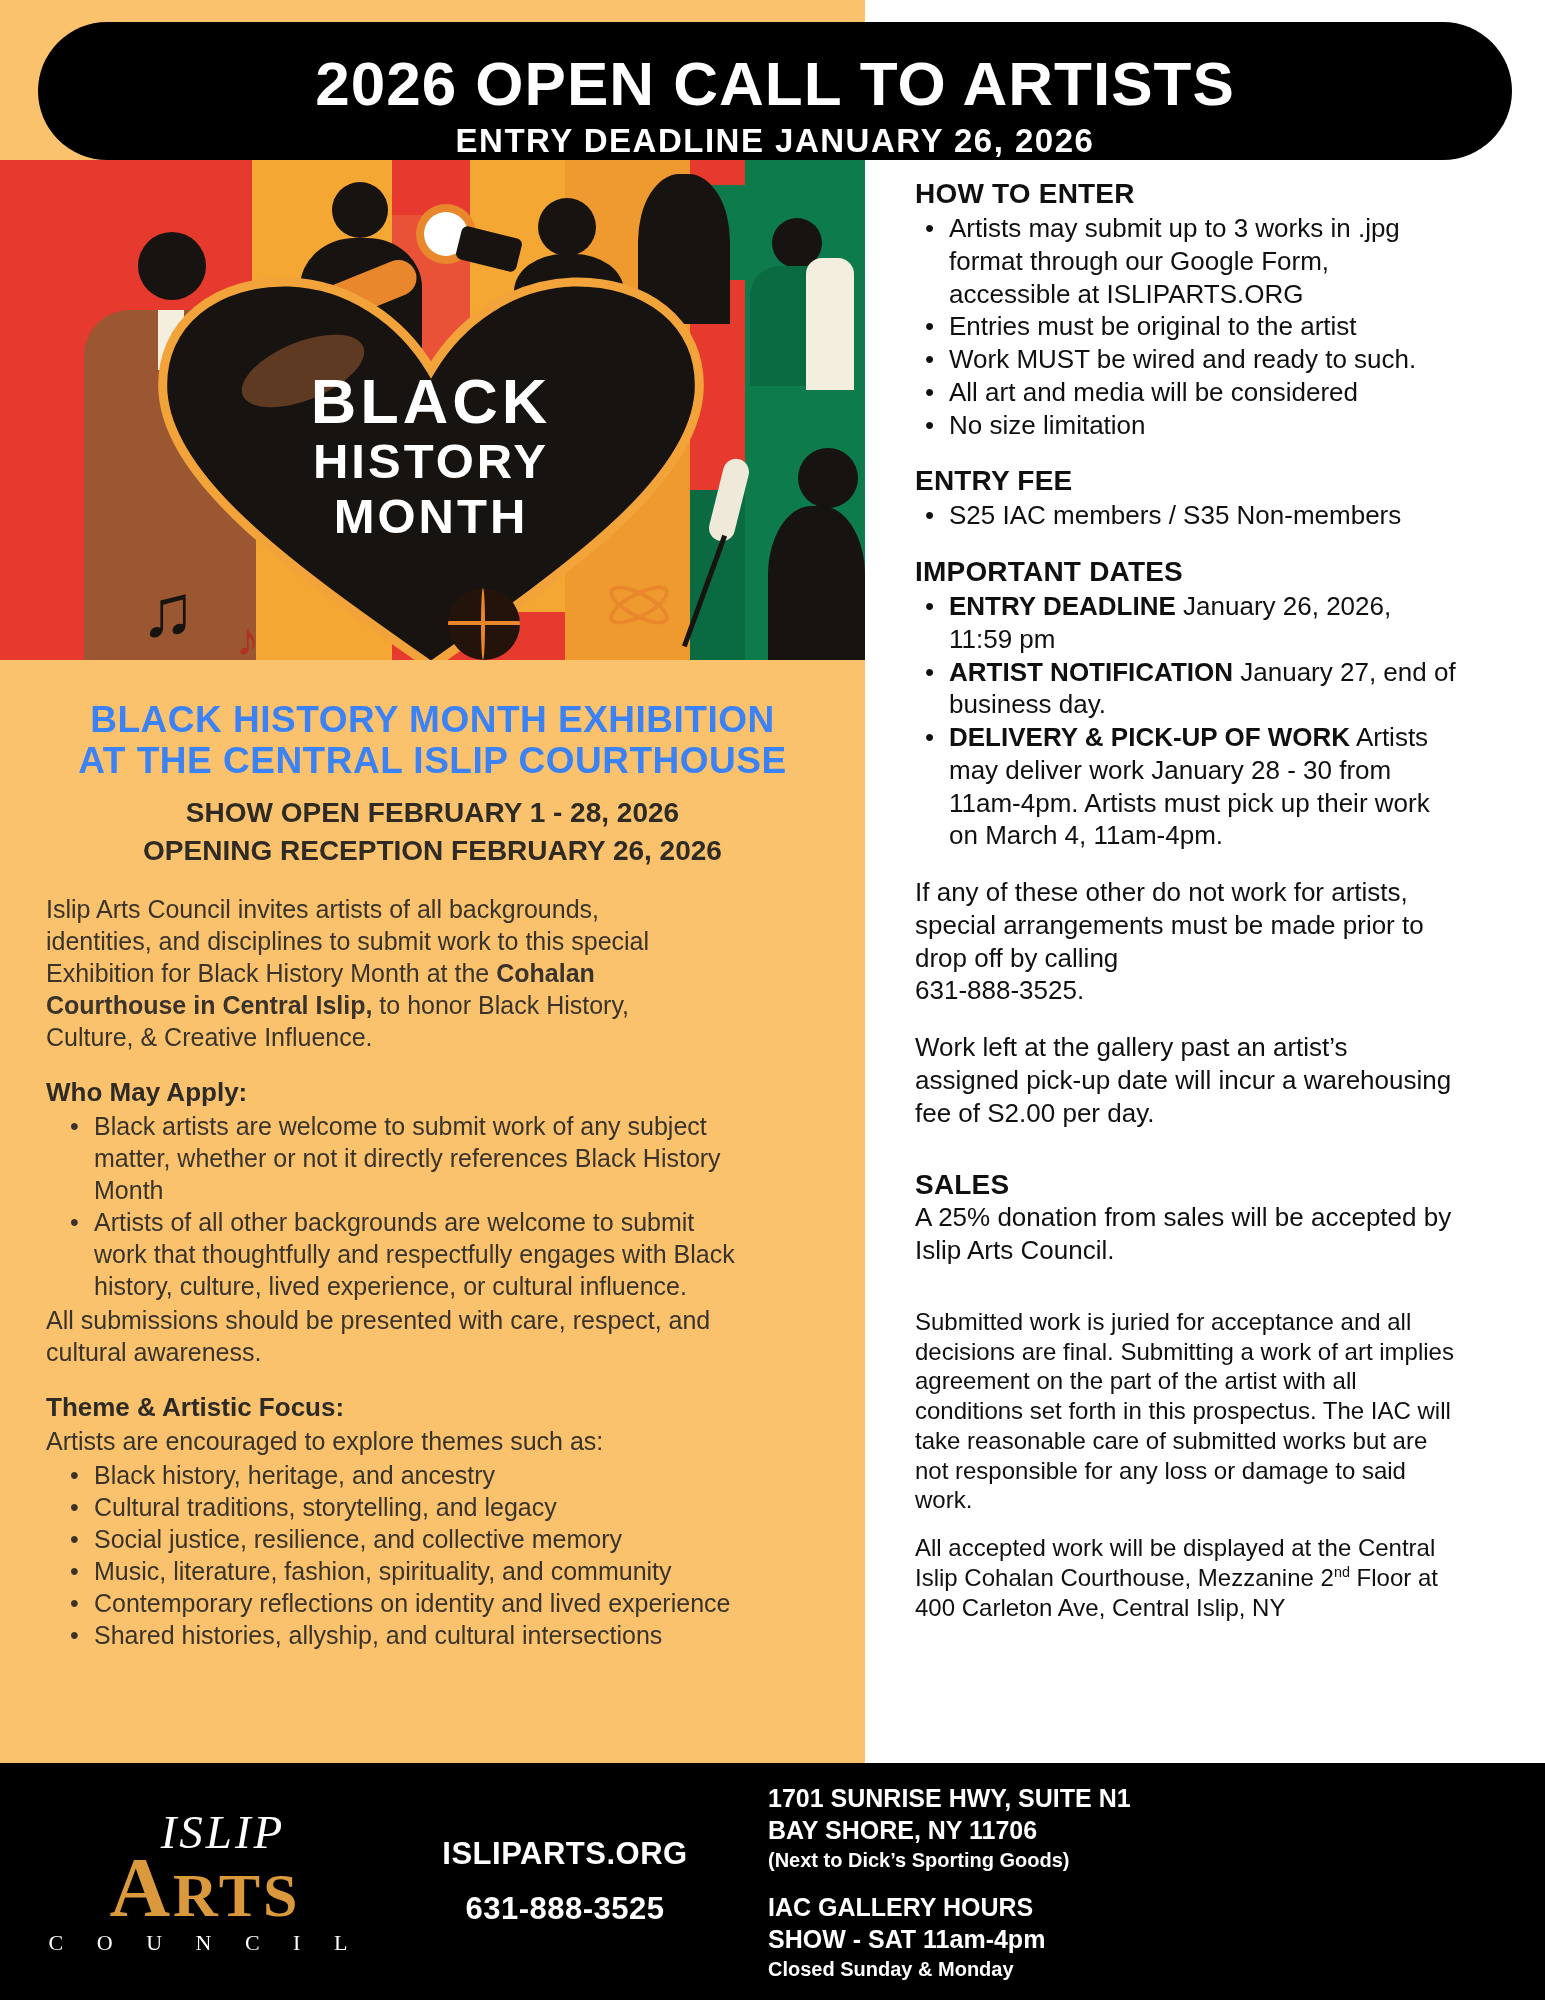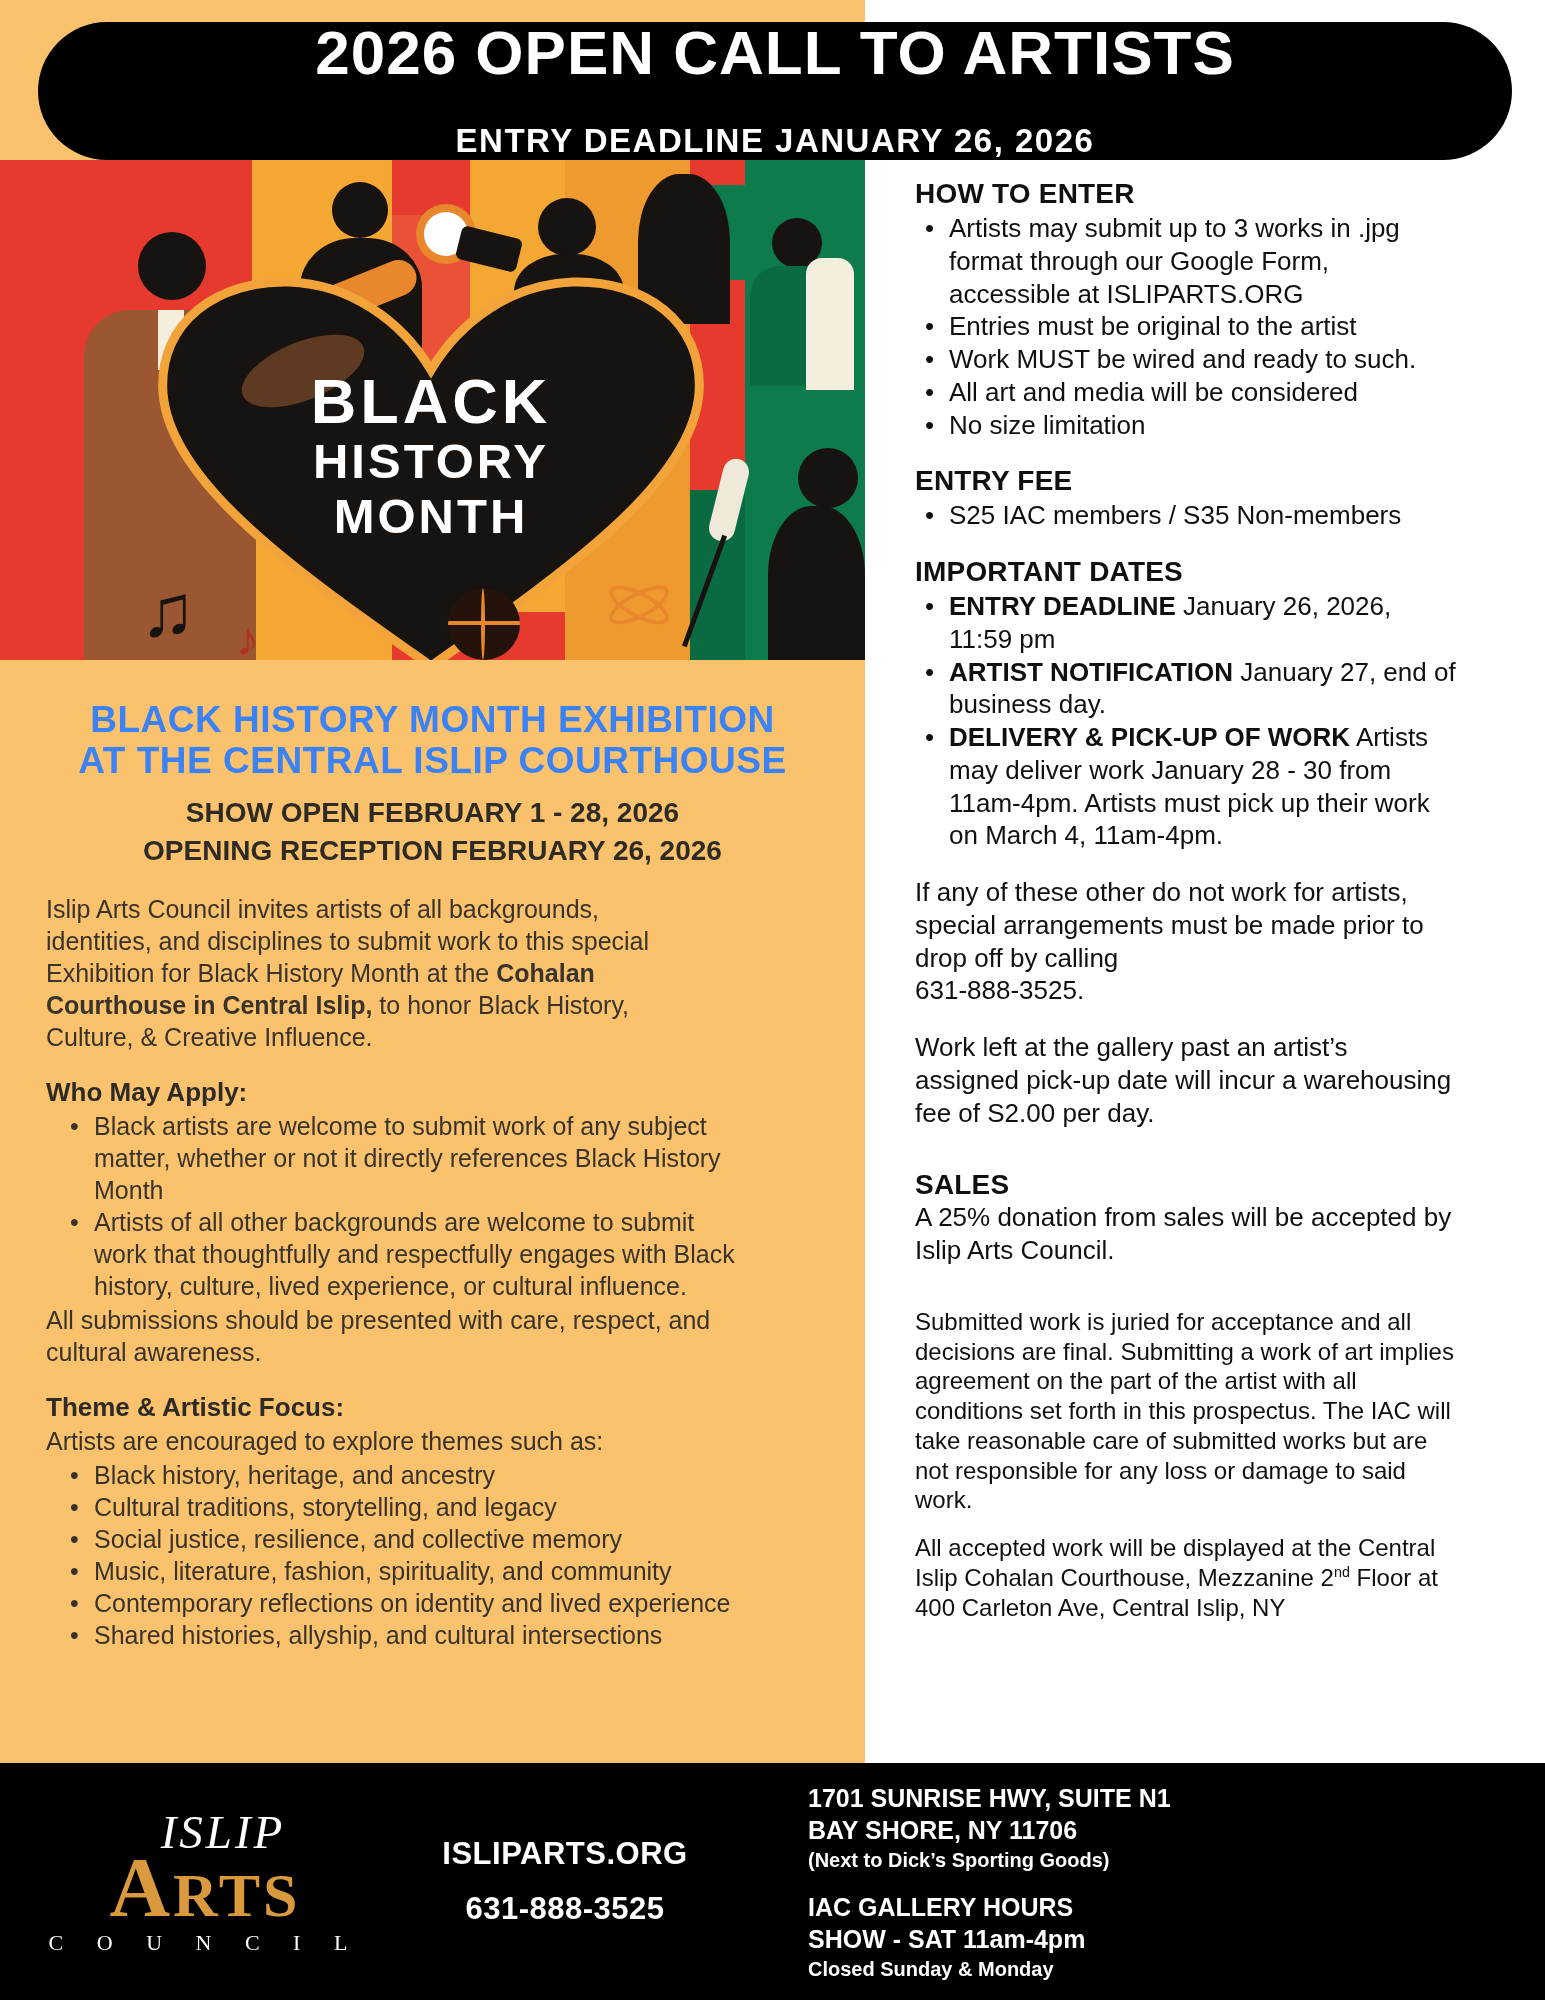--- a/index.html
+++ b/index.html
@@ -5,21 +5,21 @@
   * { margin:0; padding:0; box-sizing:border-box; }
   body { background:#888; font-family:"Liberation Sans", sans-serif; }
   .page { position:relative; width:1545px; height:2000px; margin:0 auto; background:#ffffff; overflow:hidden; }
 
   
   .col-left  { position:absolute; left:0; top:0; width:865px; height:1763px; background:#FAC26C; }
   .col-right { position:absolute; left:865px; top:0; width:680px; height:1763px; background:#ffffff; }
 
   
   .banner { position:absolute; left:38px; top:22px; width:1474px; height:138px; background:#000;
-            border-radius:70px; display:flex; flex-direction:column; align-items:center; justify-content:space-between; z-index:6; }
+            border-radius:70px; display:flex; flex-direction:column; align-items:center; justify-content:flex-end; z-index:6; }
   .banner-title { color:#fff; font-size:62px; font-weight:900; letter-spacing:1px; line-height:1; white-space:nowrap; }
   .banner-sub   { color:#fff; font-size:33px; font-weight:800; letter-spacing:1.5px; margin-top:7px; white-space:nowrap; }
 
   
   .artwork { position:absolute; left:0; top:160px; width:865px; height:500px; background:#E63A2E; overflow:hidden; }
   .stripe { position:absolute; }
   .sil { position:absolute; background:#171310; }
   .round-top { border-radius:45% 45% 0 0; }
   .circle { border-radius:50%; }
   .heart-wrap { position:absolute; left:148px; top:112px; width:566px; height:400px; z-index:3; }
@@ -62,21 +62,21 @@
   sup { font-size:0.6em; vertical-align:super; }
 
   
   .footer { position:absolute; left:0; bottom:0; width:1545px; height:237px; background:#000; color:#fff; display:flex; align-items:center; z-index:6; }
   .logo-block { width:410px; text-align:center; font-family:"Liberation Serif", serif; line-height:1; }
   .logo-islip { color:#fff; font-size:47px; letter-spacing:3px; margin-left:36px;font-style:italic; }
   .logo-arts  { color:#D9993C; font-size:62px; font-weight:700; letter-spacing:3px; margin-top:-10px; }
   .logo-arts .big-a { font-size:84px; }
   .logo-council { color:#fff; font-size:22px; letter-spacing:14px; margin-top:2px; }
   .contact-block { width:310px; text-align:center; font-weight:800; font-size:31px; line-height:1.75; letter-spacing:0.5px; }
-  .address-block { margin-left:88px; font-weight:800; font-size:25px; line-height:1.3; }
+  .address-block { margin-left:48px; font-weight:800; font-size:25px; line-height:1.3; }
   .addr-note { font-size:20px; }
   .hours-head { margin-top:18px; }
   .hours-note { font-size:20px; }
 </style>
 </head>
 <body>
 
 <div class="page">
 
   <div class="col-left"></div>

